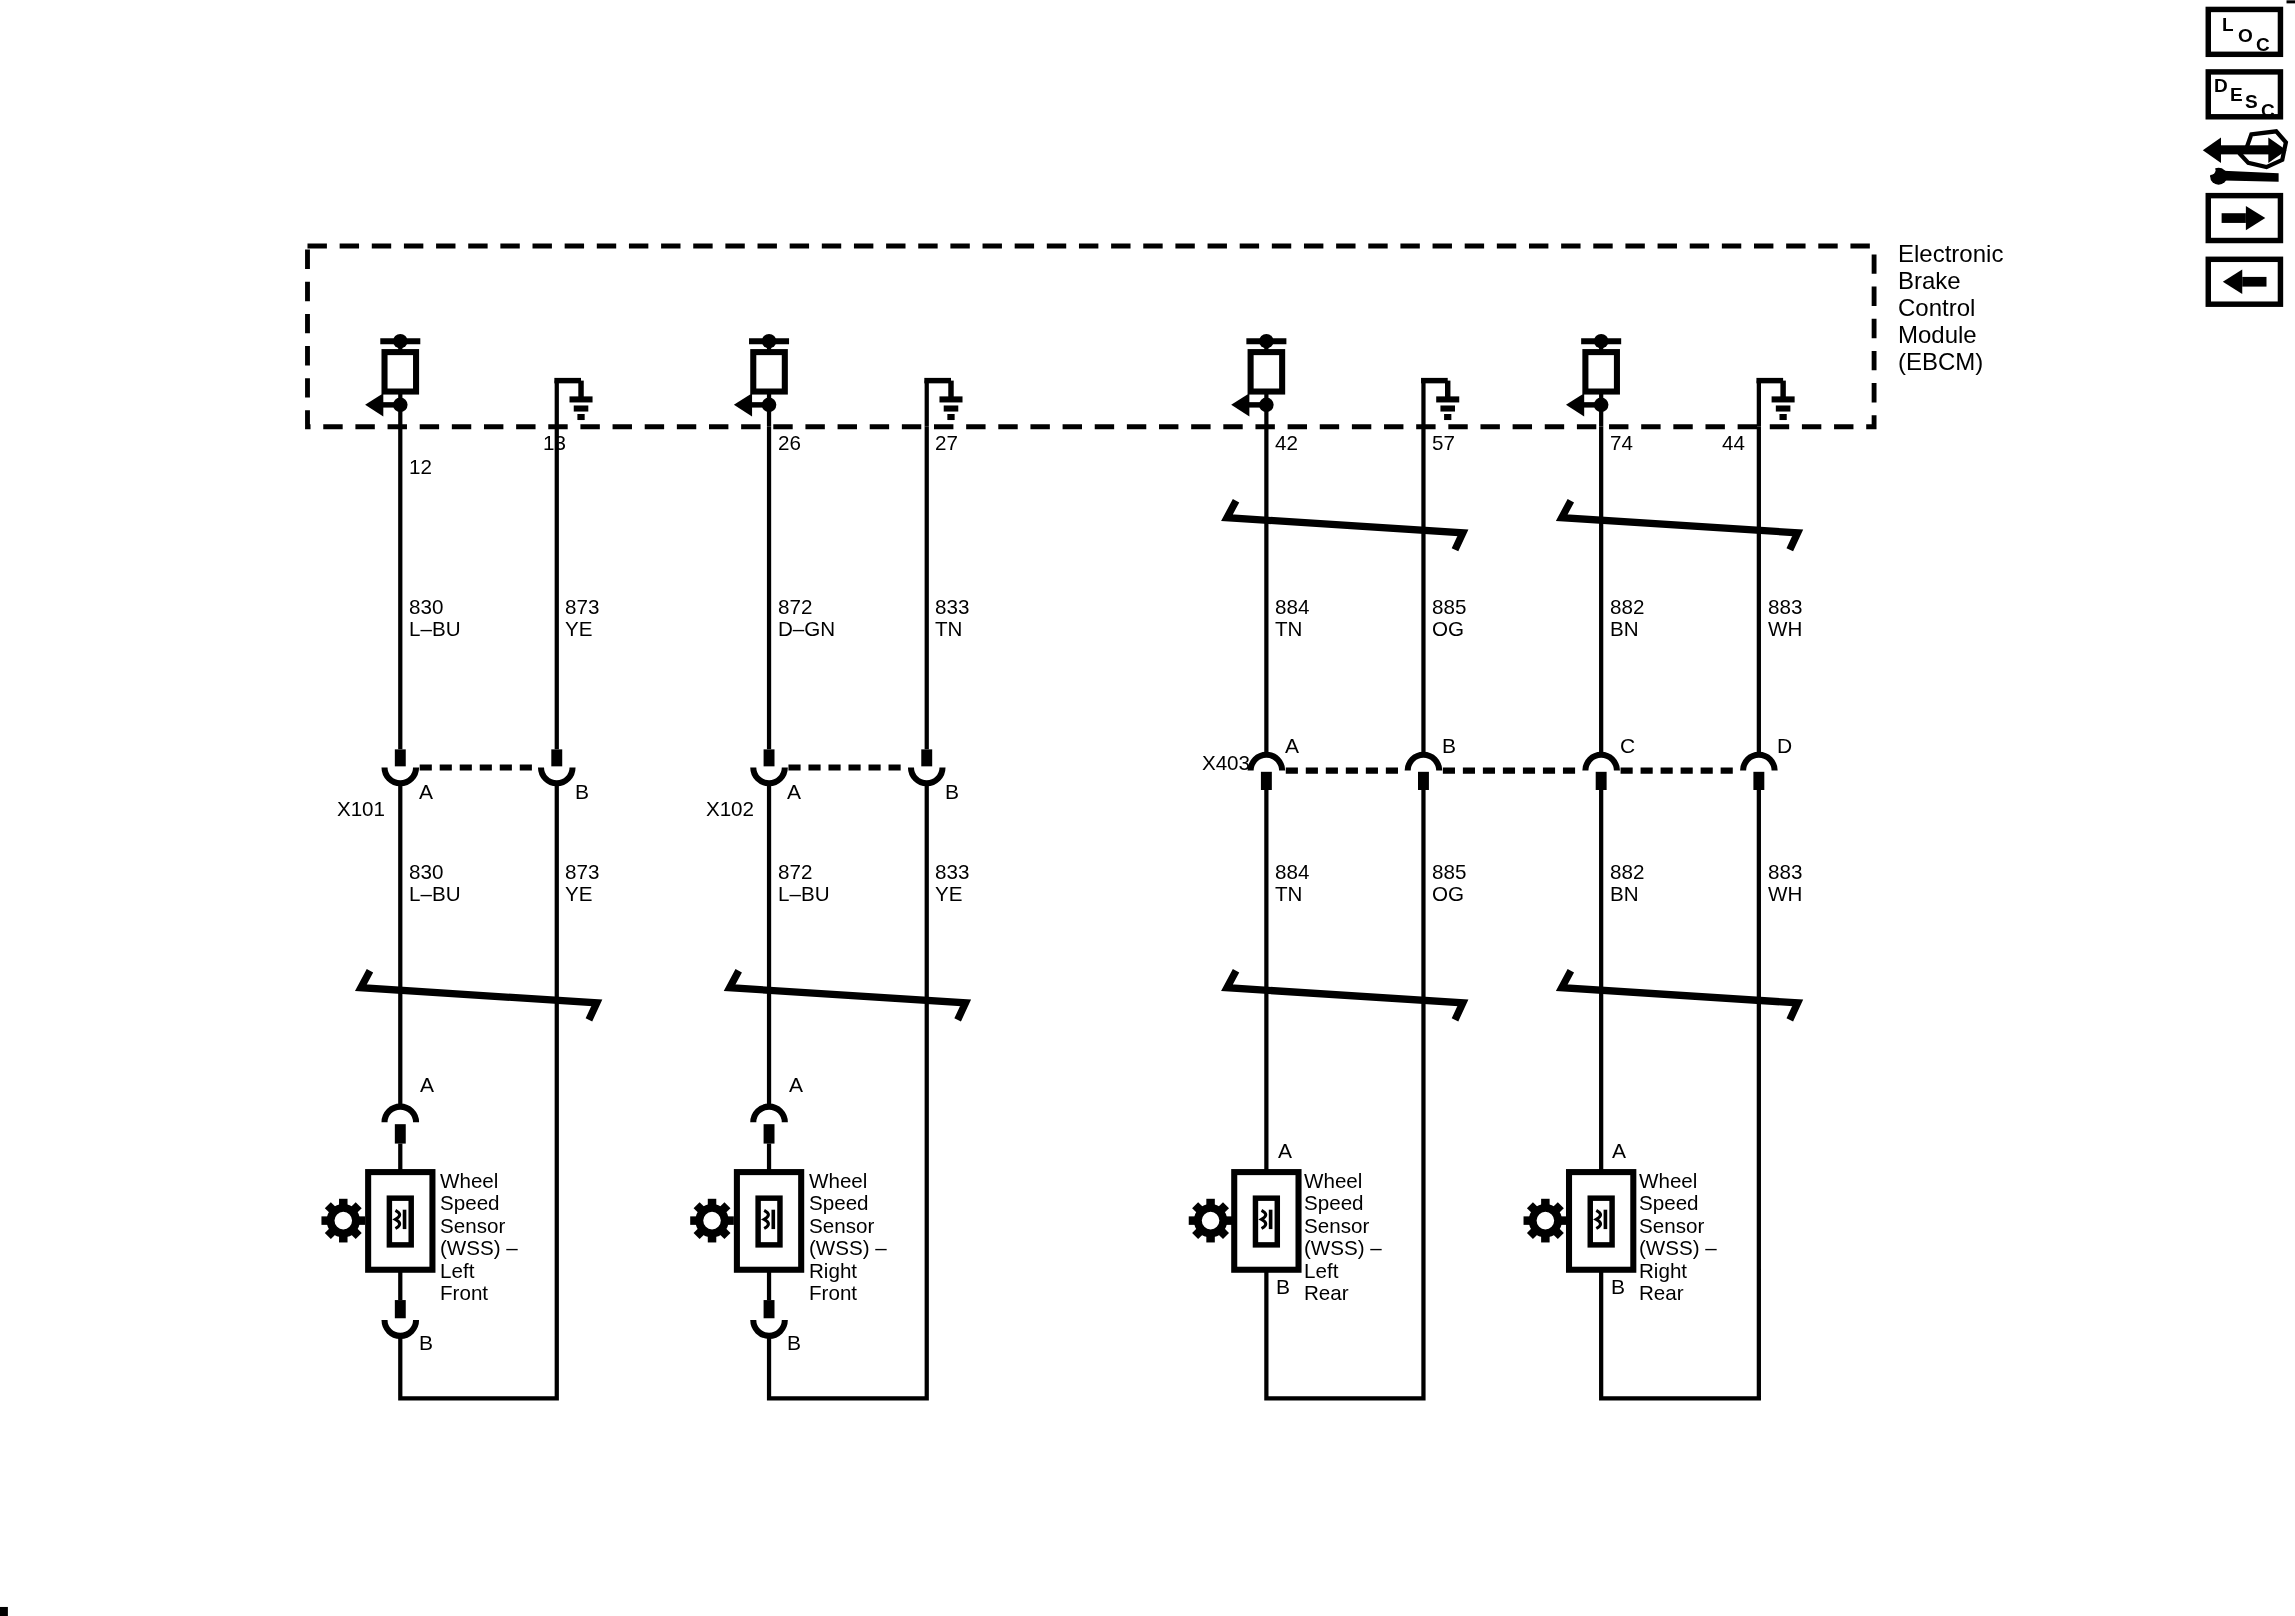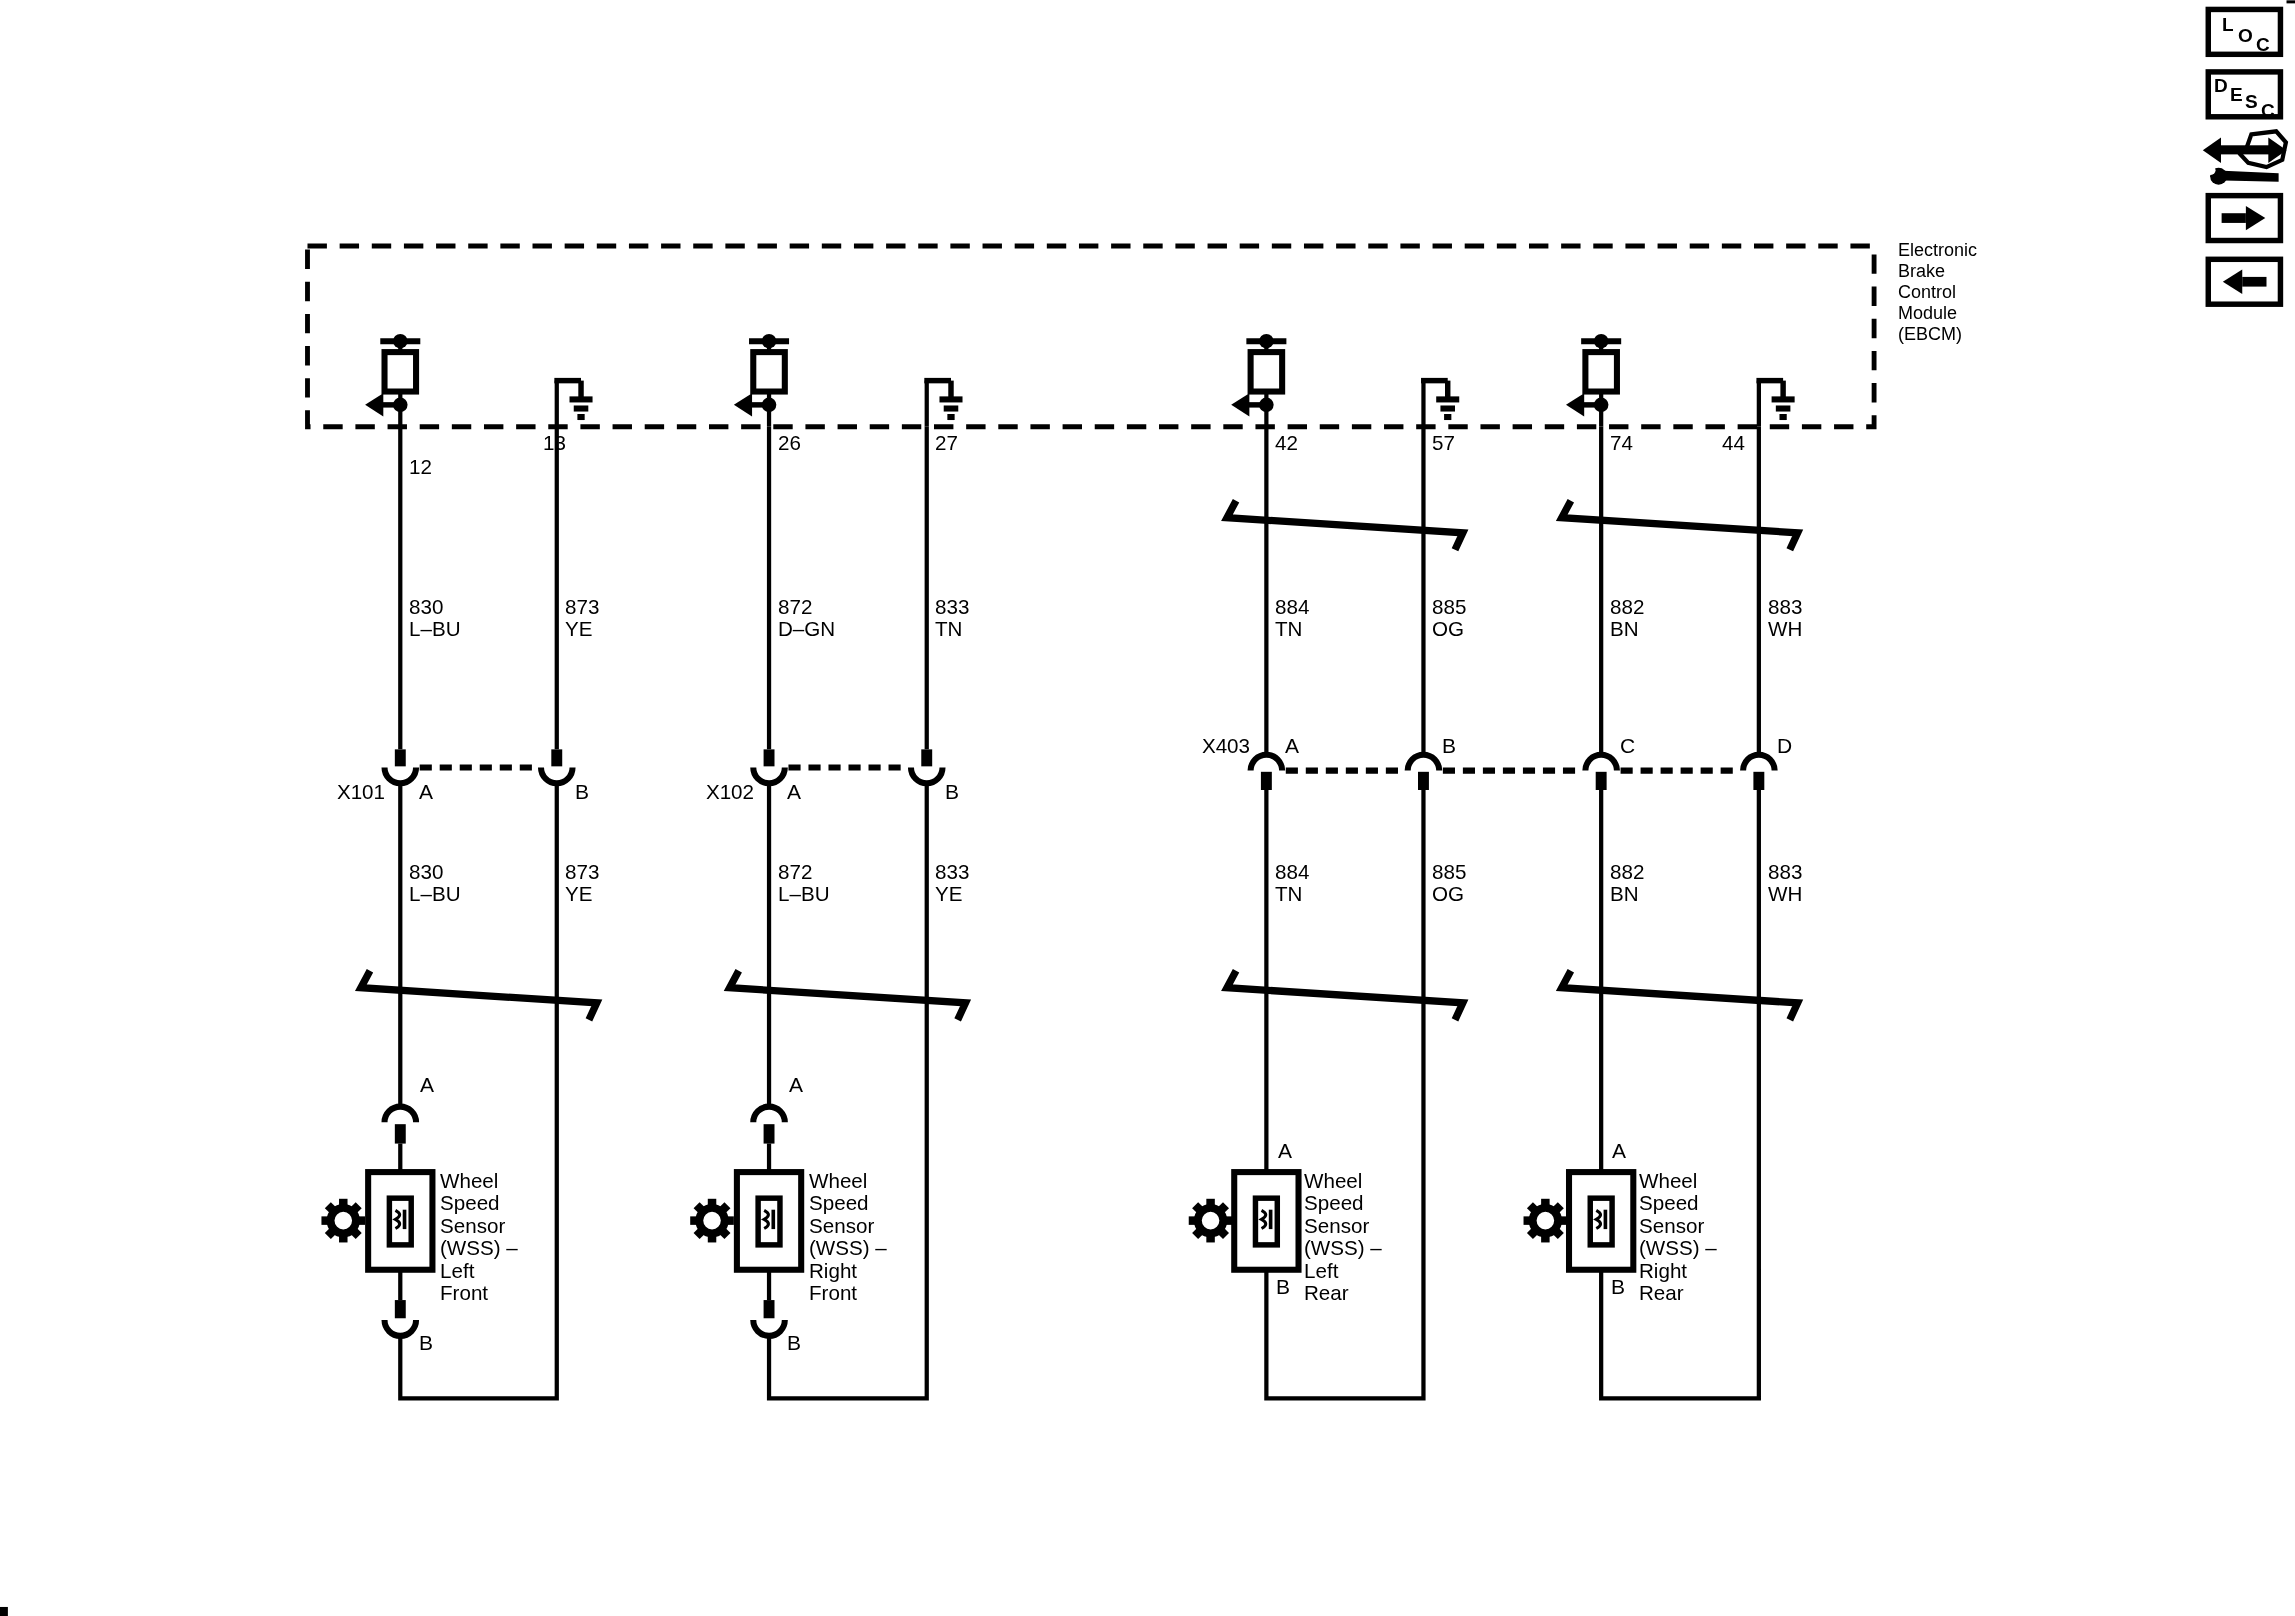--- a/index.html
+++ b/index.html
@@ -1,23 +1,23 @@
 <!DOCTYPE html>
 <html style="font-size:9.7px"><head>
 <meta charset="utf-8">
 <style>
   html,body{margin:0;padding:0;background:#fff;}
   .page{position:relative;width:2295px;height:1617px;background:#fff;overflow:hidden;
         font-family:"Liberation Sans",sans-serif;color:#000;}
   svg.art{position:absolute;left:0;top:0;}
   .t{position:absolute;font-size:20.6px;line-height:22px;white-space:pre-line;color:#000;}
   .lh37{line-height:22.4px;}
-  .ebcm-t{font-size:18px;line-height:21px;}
+  .ebcm-t{font-size:24px;line-height:27px;}
   .pinletter{font-size:21px;}
-  .ralign{text-align:right;}
+  .ralign{text-align:right;margin-top:17px;}
   .tool-letter{position:absolute;font-size:19px;font-weight:bold;line-height:19px;}
 </style>
 </head>
 <body>
 
 <div class="page">
 
 <svg class="art" width="2295" height="1617" viewBox="0 0 3784 2665">
   <defs>
 

